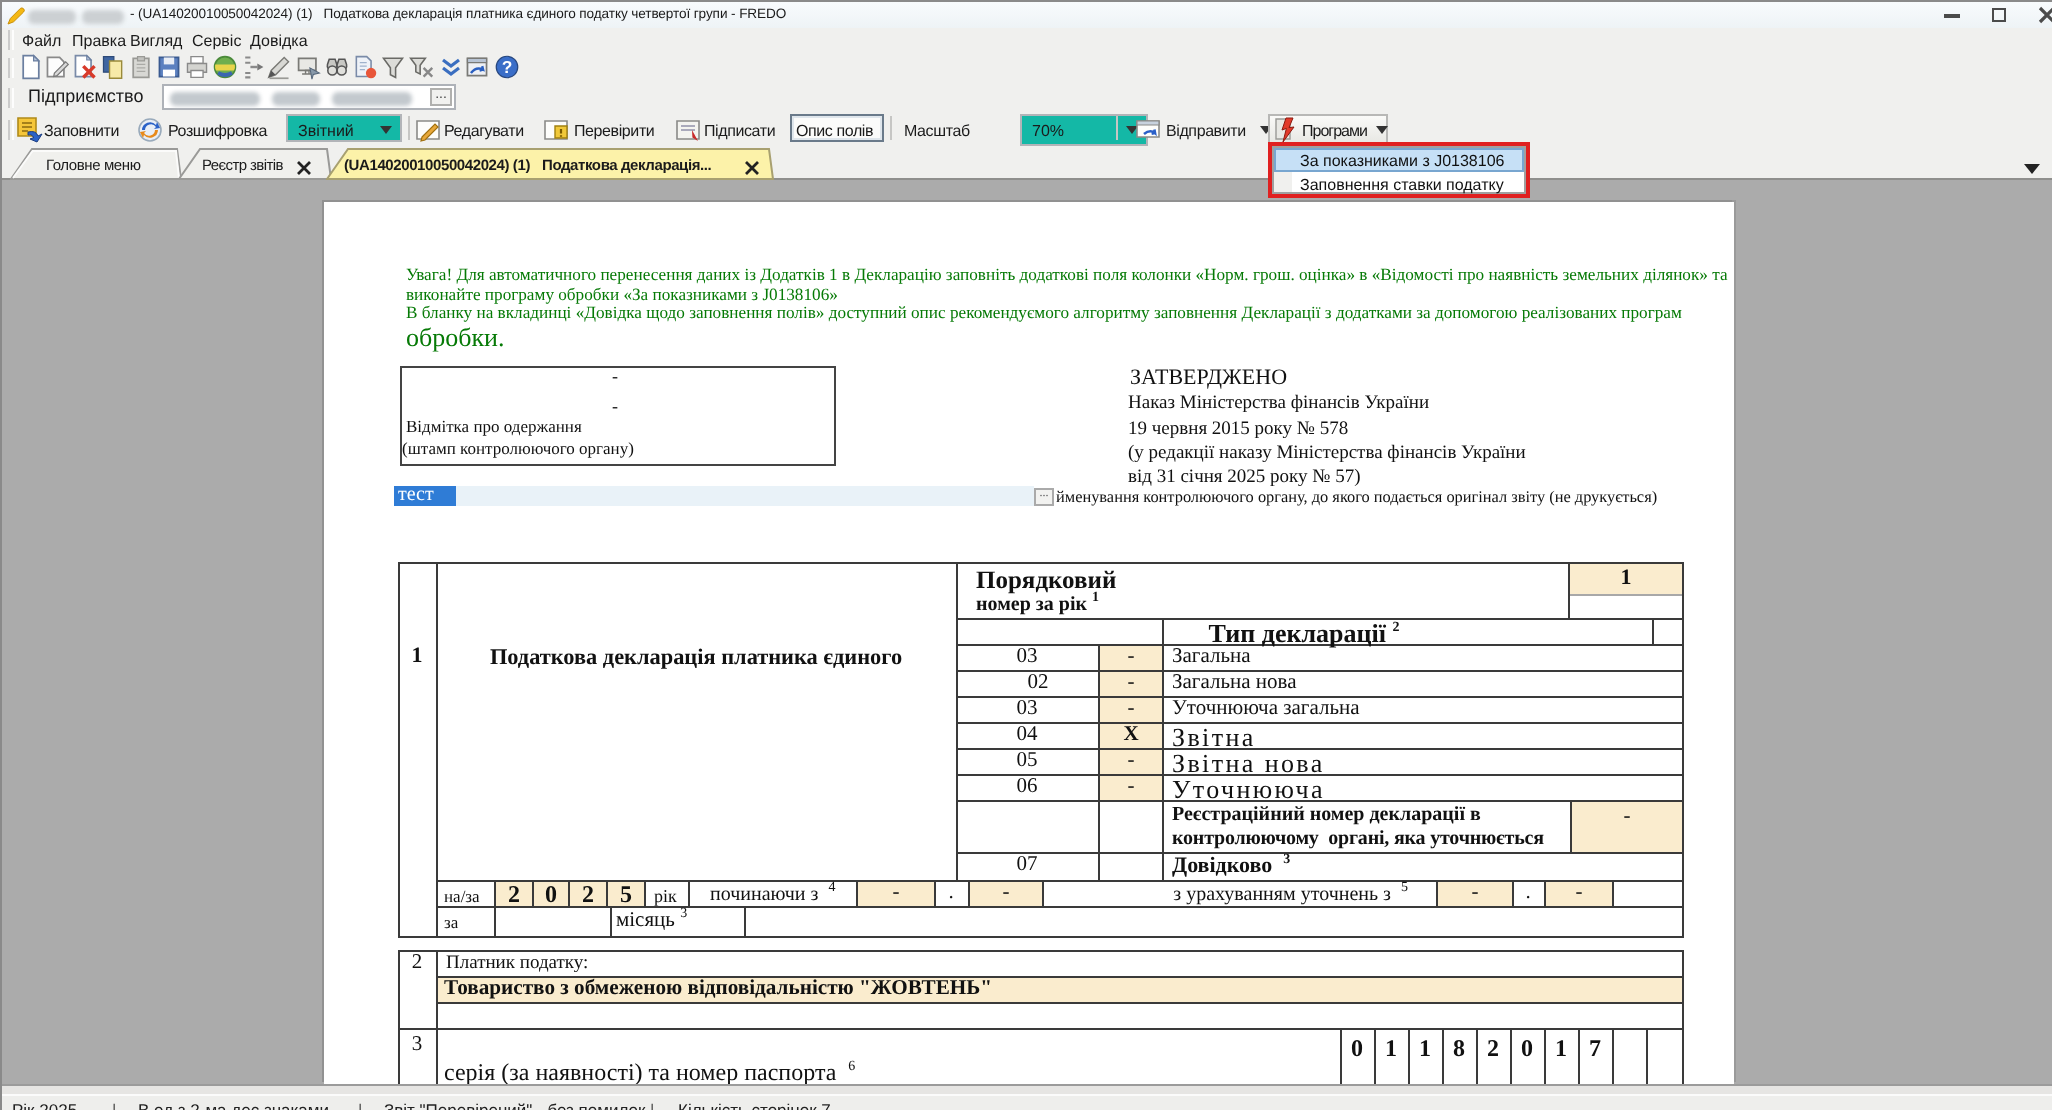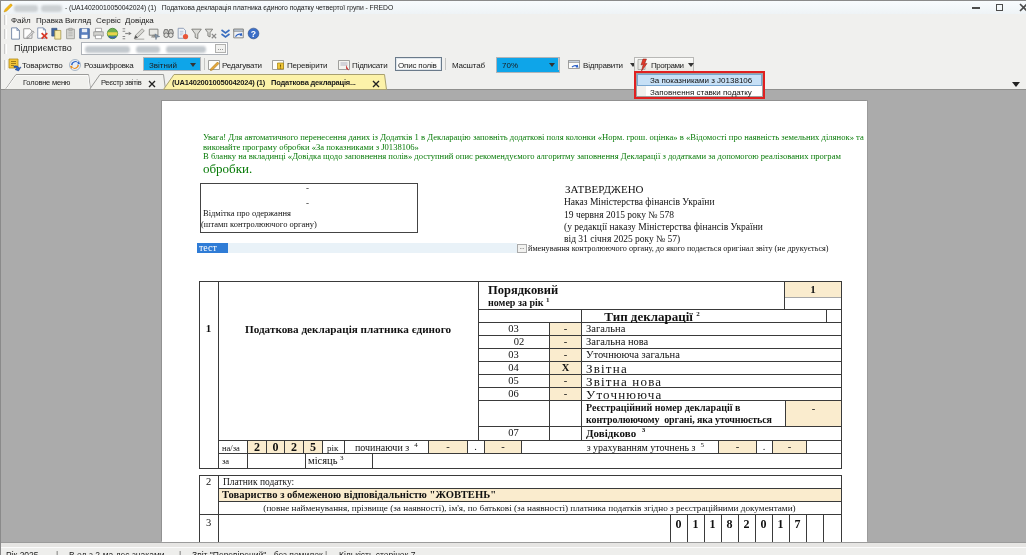--- a/index.html
+++ b/index.html
@@ -11,21 +11,21 @@
   #titlebar { position:absolute; left:1px; top:1px; width:1025px; height:13px; background:linear-gradient(#f8fbfd,#eef3f6); font-size:8px; color:#1b1b1b; }
   #menubar { position:absolute; left:1px; top:14px; width:1025px; height:12px; background:#f0f0ee; font-size:8px; color:#1b1b1b; }
   .menuitem { position:absolute; top:2px; }
   #toolbar1 { position:absolute; left:1px; top:26px; width:1025px; height:16px; background:#f0f0ee; }
   #fieldrow { position:absolute; left:1px; top:42px; width:1025px; height:15px; background:#f0f0ee; font-size:9px; color:#1b1b1b; }
   #toolbar2 { position:absolute; left:1px; top:57px; width:1025px; height:16px; background:#f0f0ee; font-size:8px; color:#1b1b1b; }
   #tabbar { position:absolute; left:1px; top:73px; width:1025px; height:17px; background:#f0f0ee; font-size:7.5px; color:#1b1b1b; }
   .grip { position:absolute; width:3px; border-left:1px solid #cacaca; border-right:1px solid #fdfdfd; }
   .tbtext { position:absolute; top:3.5px; white-space:nowrap; letter-spacing:-0.2px; }
   .sep { position:absolute; width:1px; background:#c6c6c4; }
-  .combo { position:absolute; background:#0ea5e9; border:1px solid #b2b4b8; }
+  .combo { position:absolute; background:#14b8a6; border:1px solid #b2b4b8; }
   .combo .arr { position:absolute; right:4px; top:5px; width:0; height:0; border-left:3px solid transparent; border-right:3px solid transparent; border-top:4px solid #333; }
   
   #docarea { position:absolute; left:1px; top:90px; width:1025px; height:452px; background:#ababab; }
   #page { position:absolute; left:161px; top:11px; width:705px; height:441px; background:#ffffff; box-shadow:-1px -1px 0 #919191, 1px -1px 0 #9a9a9a; font-family:"Liberation Serif", serif; color:#111; }
   .ln { position:absolute; background:#3a3a3a; }
   .beige { position:absolute; background:#faecce; }
   .t { position:absolute; white-space:nowrap; }
   .ctr { text-align:center; }
   sup { font-size:7px; vertical-align:super; line-height:0; }
   
@@ -177,22 +177,22 @@
   <div class="t ctr" style="left:323px;top:340px;font-size:10.5px;width:36px">-</div>
   <div class="t" style="left:359px;top:340.5px;font-size:10px;width:183px;text-align:right">з урахуванням уточнень з&nbsp;&nbsp;<sup>5</sup></div>
   <div class="t ctr" style="left:557px;top:340px;font-size:10.5px;width:37px">-</div>
   <div class="t ctr" style="left:594px;top:340px;font-size:10.5px;width:16px">.</div>
   <div class="t ctr" style="left:611px;top:340px;font-size:10.5px;width:33px">-</div>
   <div class="t" style="left:60px;top:355px;font-size:8.5px">за</div>
   <div class="t" style="left:146px;top:353.5px;font-size:10.5px">місяць <sup>3</sup></div>
   <div class="t ctr" style="left:37px;top:375px;font-size:10.5px;width:19px">2</div>
   <div class="t" style="left:61px;top:375.5px;font-size:9.5px">Платник податку:</div>
   <div class="t" style="left:60px;top:387.5px;font-size:10.6px;font-weight:bold">Товариство з обмеженою відповідальністю "ЖОВТЕНЬ"</div>
-  <div class="t ctr" style="left:56px;top:402px;font-size:9.2px;width:623px">(повне найменування, прізвище (за наявності), ім'я, по батькові (за наявності) платника податків згідно з реєстраційними документами)</div>
   <div class="t ctr" style="left:37px;top:416px;font-size:10.5px;width:19px">3</div>
+  <div class="t" style="left:60px;top:428px;font-size:12px">серія (за наявності) та номер паспорта&nbsp; <sup>6</sup></div>
   <div class="t ctr" style="left:508px;top:415.5px;font-size:12px;font-weight:bold;width:17px">0</div>
   <div class="t ctr" style="left:525px;top:415.5px;font-size:12px;font-weight:bold;width:17px">1</div>
   <div class="t ctr" style="left:542px;top:415.5px;font-size:12px;font-weight:bold;width:17px">1</div>
   <div class="t ctr" style="left:559px;top:415.5px;font-size:12px;font-weight:bold;width:17px">8</div>
   <div class="t ctr" style="left:576px;top:415.5px;font-size:12px;font-weight:bold;width:17px">2</div>
   <div class="t ctr" style="left:593px;top:415.5px;font-size:12px;font-weight:bold;width:17px">0</div>
   <div class="t ctr" style="left:610px;top:415.5px;font-size:12px;font-weight:bold;width:17px">1</div>
   <div class="t ctr" style="left:627px;top:415.5px;font-size:12px;font-weight:bold;width:17px">7</div>
   </div>
 </div>
@@ -312,21 +312,21 @@
     <div class="abs" style="left:165px;top:4px;width:40px;height:7px;background:#c3c9ce;border-radius:3px;filter:blur(1px)"></div>
   <div class="abs" style="left:214px;top:2px;width:11px;height:9px;background:#f1f1ef;border:1px solid #b0b0ae;font-size:7px;text-align:center;line-height:5px;color:#444">...</div>
 </div>
 <div id="toolbar2">
   <div class="grip" style="left:3px;top:3px;height:10px"></div>
   <svg class="abs" style="left:7px;top:1px" width="14" height="14" viewBox="0 0 14 14">
       <path d="M1 1 h9 v9 h-9 z" fill="#f5c63a" stroke="#b08a1a" stroke-width=".8"></path>
       <path d="M3 3.5 h5 M3 5.5 h5 M3 7.5 h3" stroke="#8a6a10" stroke-width=".8"></path>
       <path d="M6 8 q4 -1 5 2 l2 -1 l-2.5 4 l-3.5 -1.5 l2 -.8 q-1.5 -2 -3 -1.2 z" fill="#2a62c8" stroke="#1a3c80" stroke-width=".5"></path>
     </svg>
-  <div class="tbtext" style="left:21px">Товариство</div>
+  <div class="tbtext" style="left:21px">Заповнити</div>
   <svg class="abs" style="left:67px;top:1px" width="14" height="14" viewBox="0 0 14 14">
       <circle cx="7" cy="7" r="5.5" fill="#e8eef6" stroke="#9ab" stroke-width=".8"></circle>
       <path d="M3 7 a4 4 0 0 1 7 -2.5 l.5 -1.5 l1.5 3 l-3 .5 l1 -1 a3 3 0 0 0 -5.5 1.5 z" fill="#2a62c8"></path>
       <path d="M11 7 a4 4 0 0 1 -7 2.5 l-.5 1.5 l-1.5 -3 l3 -.5 l-1 1 a3 3 0 0 0 5.5 -1.5 z" fill="#e88a1a"></path>
     </svg>
   <div class="tbtext" style="left:83px">Розшифровка</div>
   <div class="combo" style="left:142px;top:0px;width:58px;height:14px">
       <span style="position:absolute;left:5px;top:2.5px">Звітний</span>
       <span class="arr"></span>
     </div>
@@ -345,21 +345,21 @@
   <svg class="abs" style="left:336px;top:1px" width="14" height="14" viewBox="0 0 14 14">
       <path d="M1.5 2.5 h11 v9 h-11 z" fill="#f4f4f0" stroke="#8a8a88" stroke-width=".8"></path>
       <path d="M3.5 5 h7 M3.5 7 h7" stroke="#aab" stroke-width=".9"></path>
       <path d="M9 7 l3 5.5 l-2.8 -1.8 z" fill="#c82a2a"></path>
     </svg>
   <div class="tbtext" style="left:351px">Підписати</div>
   <div class="abs" style="left:394px;top:0px;width:47px;height:14px;border:1px solid #6a7a8a;background:#fbfbfa;box-shadow:inset 0 0 0 1px #dfe6ec"></div>
   <div class="tbtext" style="left:397px">Опис полів</div>
   <div class="sep" style="left:444px;top:1px;height:12px"></div>
   <div class="tbtext" style="left:451px">Масштаб</div>
-  <div class="combo" style="left:495px;top:0px;width:64px;height:16px">
+  <div class="combo" style="left:509px;top:0px;width:64px;height:16px">
       <span style="position:absolute;left:5px;top:2.5px">70%</span>
       <span class="arr"></span>
     </div>
   <div class="sep" style="left:557px;top:1px;height:12px"></div>
   <svg class="abs" style="left:566px;top:1px" width="14" height="14" viewBox="0 0 14 14">
       <path d="M1.5 2.5 h11 v8 h-11 z" fill="#fdfdfb" stroke="#8a8a88" stroke-width=".8"></path>
       <path d="M1.5 2.5 h11 v2 h-11 z" fill="#c8d2de" stroke="#8a8a88" stroke-width=".6"></path>
       <path d="M5 9 q3 -2.5 5.5 -.5 l-.3 -1.7 m.3 1.7 l-1.7 .3" stroke="#2a5fc8" stroke-width="1.3" fill="none"></path>
     </svg>
   <div class="tbtext" style="left:582px">Відправити</div>

